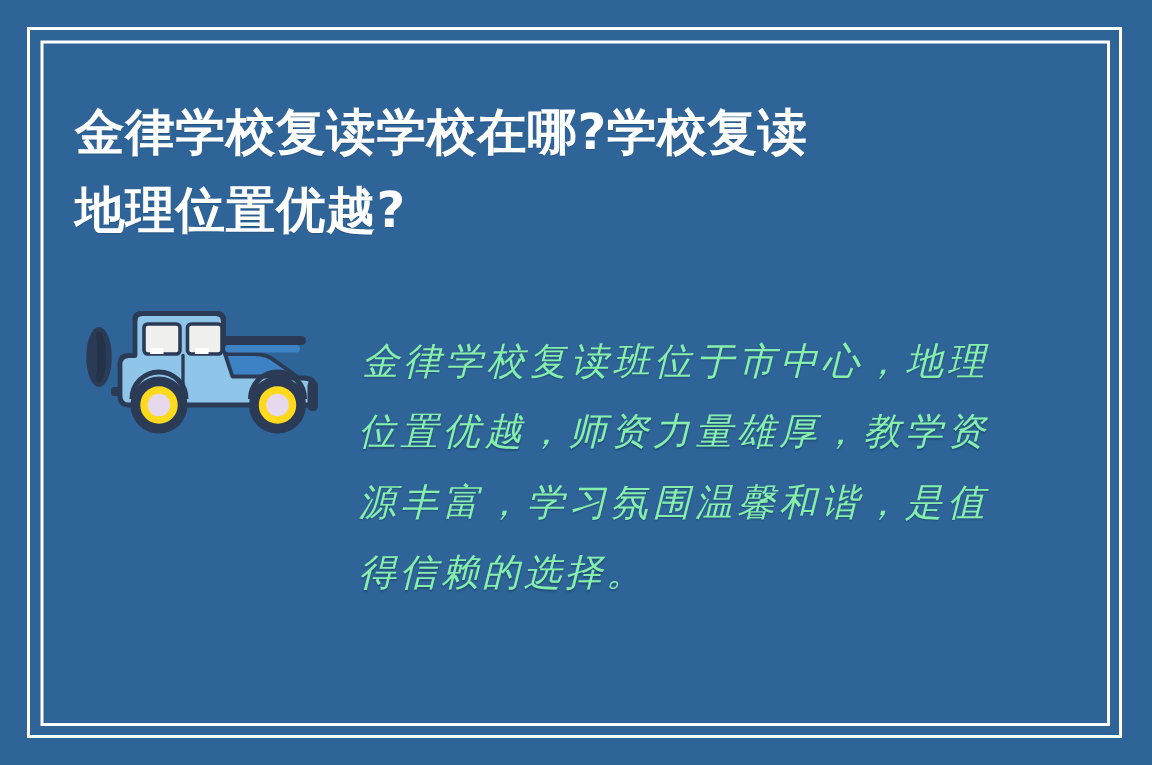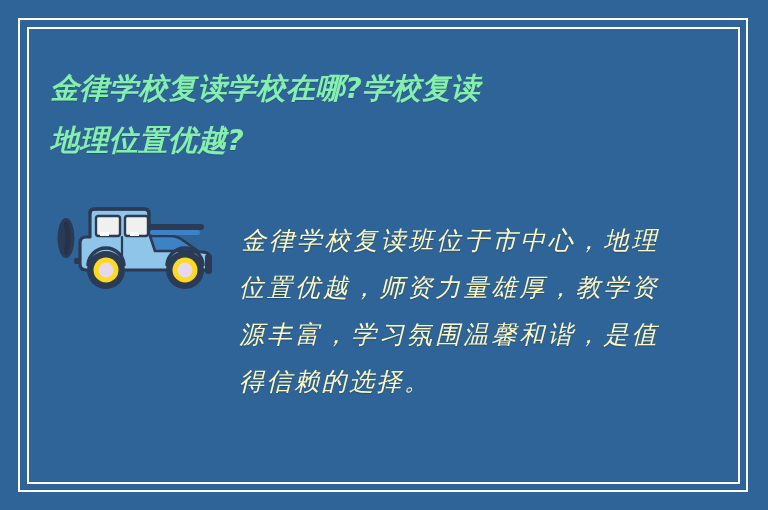--- a/index.html
+++ b/index.html
@@ -44,25 +44,24 @@
   }
 
   
   .title-block {
     position: absolute;
     left: 50px;
     top: 62px;
     width: 610px;
   }
   .title-line {
-    color: #86efac;
+    color: #ffffff;
     font-family: "DejaVu Sans", "Liberation Sans", sans-serif;
-    font-size: 29px;
+    font-size: 33px;
     font-weight: bold;
-    font-style: italic;
     letter-spacing: 0.5px;
     line-height: 52px;
     white-space: nowrap;
     text-shadow: 0 1px 0 rgba(20,55,95,0.35);
   }
 
   
   .content-row {
     position: absolute;
     left: 50px;
@@ -79,21 +78,21 @@
     padding-top: 4px;
   }
   .jeep-svg { display: block; }
 
   
   .body-wrap {
     flex: 1 1 auto;
     padding-left: 14px;
   }
   .body-text {
-    color: #fef9c3;
+    color: #86efac;
     font-family: "DejaVu Serif", "Liberation Serif", serif;
     font-style: italic;
     font-size: 25px;
     line-height: 47px;
     letter-spacing: 2.5px;
     text-align: justify;
     text-indent: 2px;
     width: 420px;
     text-shadow: 0 1px 1px rgba(18,50,85,0.45);
   }

